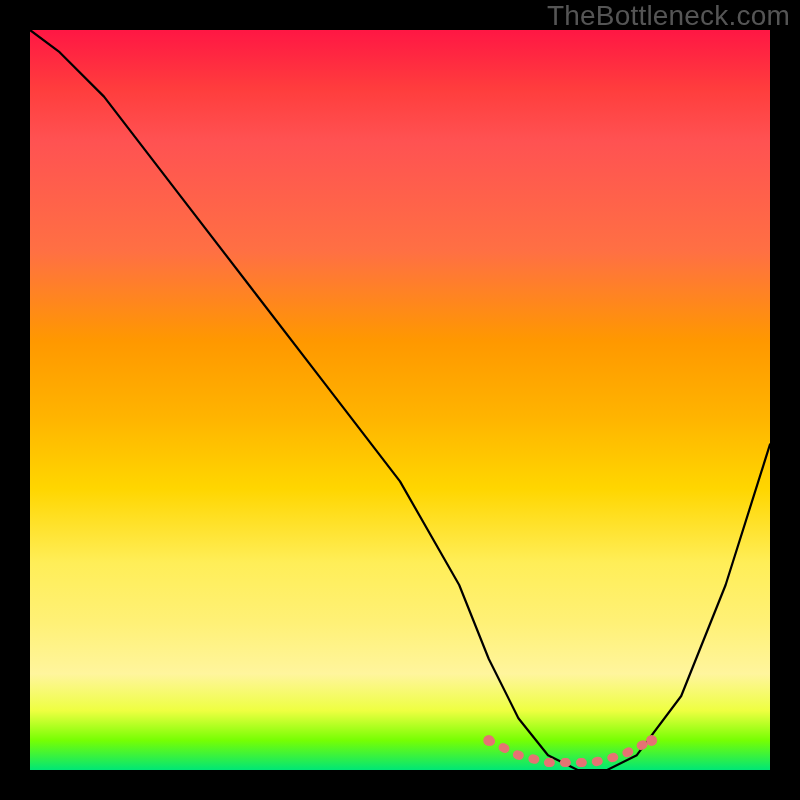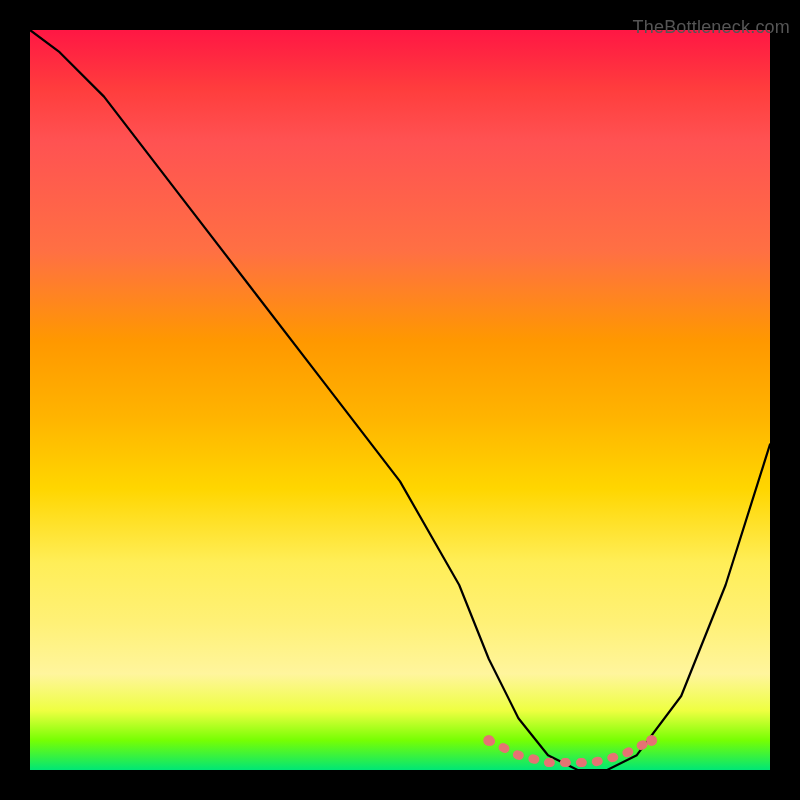--- a/index.html
+++ b/index.html
@@ -12,24 +12,24 @@
     font-family: Arial, Helvetica, sans-serif;
   }
   .frame {
     position: relative;
     width: 800px;
     height: 800px;
     background: #000;
   }
   .watermark {
     position: absolute;
-    top: 17px;
+    top: 0;
     right: 10px;
     color: #555;
-    font-size: 18px;
+    font-size: 28px;
     font-weight: 500;
     letter-spacing: 0.2px;
     z-index: 5;
   }
   .plot-area {
     position: absolute;
     left: 30px;
     top: 30px;
     width: 740px;
     height: 740px;

